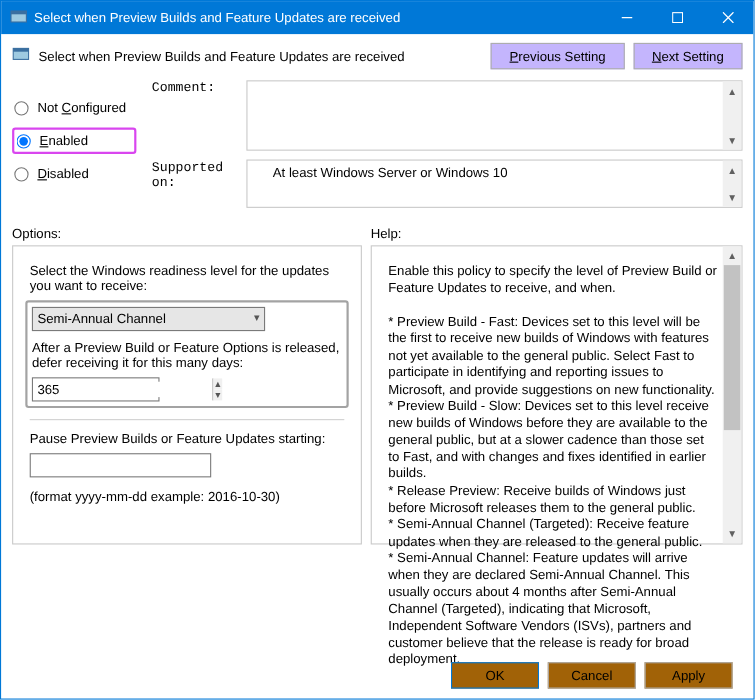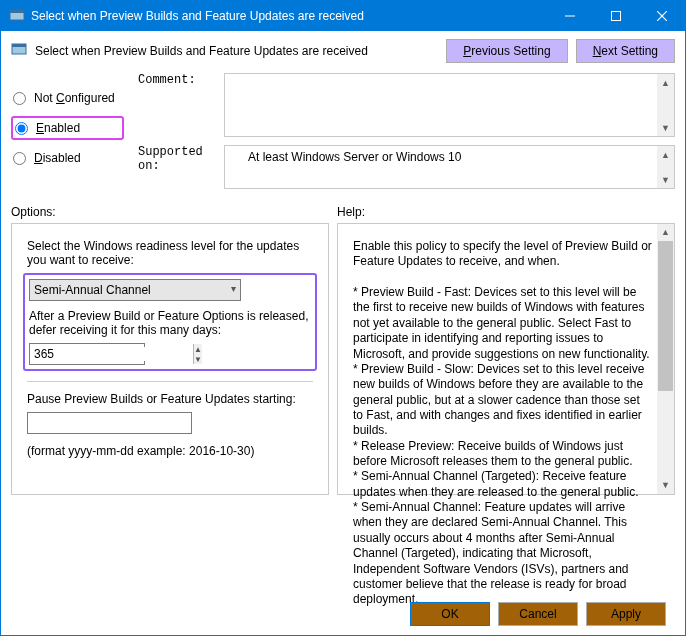--- a/index.html
+++ b/index.html
@@ -130,21 +130,21 @@
     align-items:center;
     padding: 0 4px;
     position:relative;
     font-size:12px;
   }
   .select-box .chev {
     position:absolute; right:4px; top:3px;
     font-size: 10px; color:#555;
   }
   .redbox2 {
-    border: 2px solid #8b5cf6;
+    border: 2px solid #a3a3a3;
     border-radius: 3px;
     padding: 4px;
     margin: 2px -4px;
   }
   .num-input {
     display:flex;
     width: 116px;
     height: 22px;
     border: 1px solid #7a7a7a;
     background:#fff;

